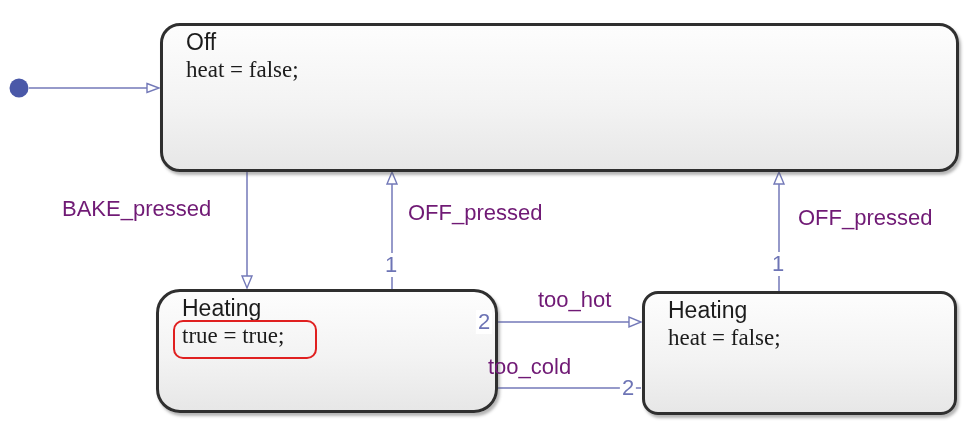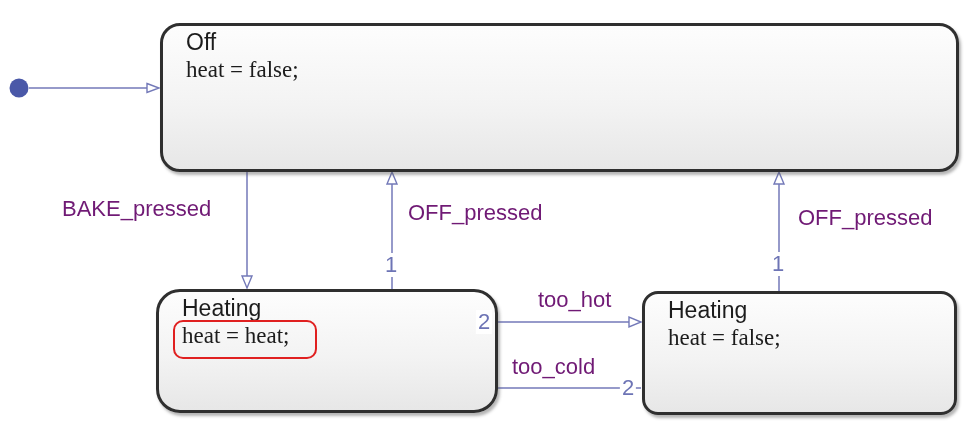--- a/index.html
+++ b/index.html
@@ -75,41 +75,41 @@
   <div class="state" style="left:160px;top:23px;width:799px;height:149px;border-radius:20px;">
     <div class="state-text">
       <div class="state-name">Off</div>
       <div class="state-action">heat = false;</div>
     </div>
   </div>
 
   <div class="state" style="left:156px;top:289px;width:342px;height:124px;border-radius:24px;">
     <div class="state-text">
       <div class="state-name">Heating</div>
-      <div class="state-action">heat = heat;</div>
+      <div class="state-action">true = true;</div>
       <div class="highlight-box"></div>
     </div>
   </div>
 
   <div class="state" style="left:642px;top:291px;width:315px;height:124px;border-radius:16px;">
     <div class="state-text">
       <div class="state-name">Heating</div>
       <div class="state-action">heat = false;</div>
     </div>
   </div>
 
   <div class="event-label" style="left:62px;top:197px;">BAKE_pressed</div>
 
   <div class="event-label" style="left:408px;top:201px;">OFF_pressed</div>
 
   <div class="event-label" style="left:798px;top:206px;">OFF_pressed</div>
 
   <div class="event-label" style="left:538px;top:288px;">too_hot</div>
 
-  <div class="event-label" style="left:512px;top:355px;">too_cold</div>
+  <div class="event-label" style="left:488px;top:355px;">too_cold</div>
 
   <div class="order-badge" style="left:391px;top:265px;">1</div>
 
   <div class="order-badge" style="left:778px;top:264px;">1</div>
 
   <div class="order-badge" style="left:484px;top:322px;">2</div>
 
   <div class="order-badge" style="left:628px;top:388px;">2</div>
 
 </div>

